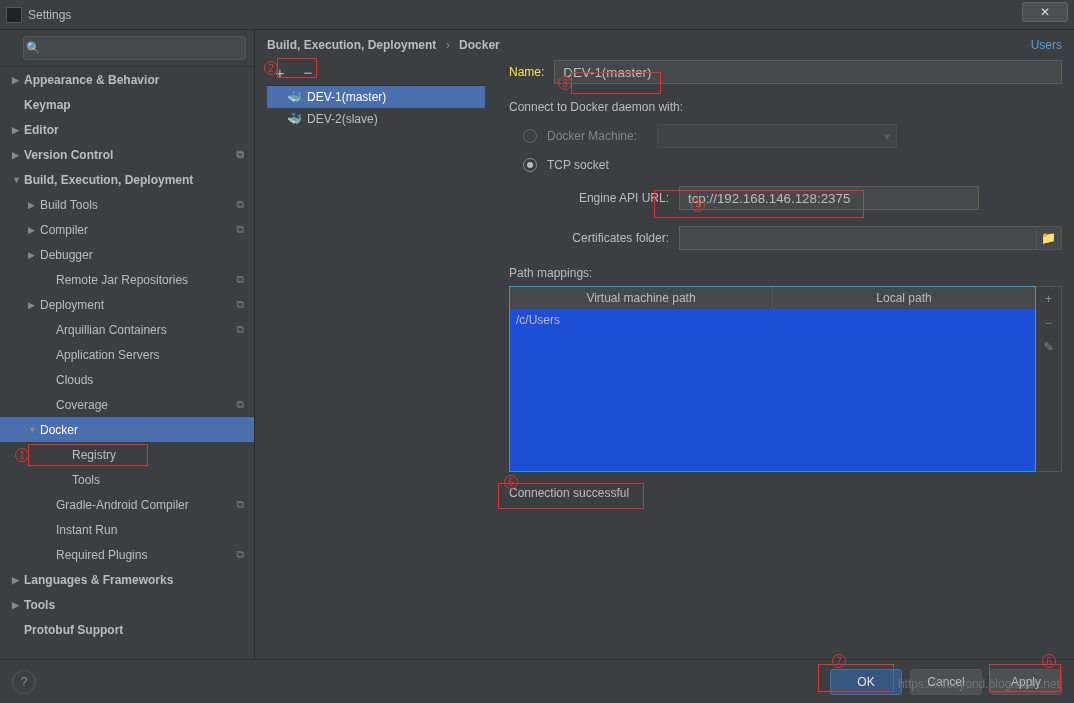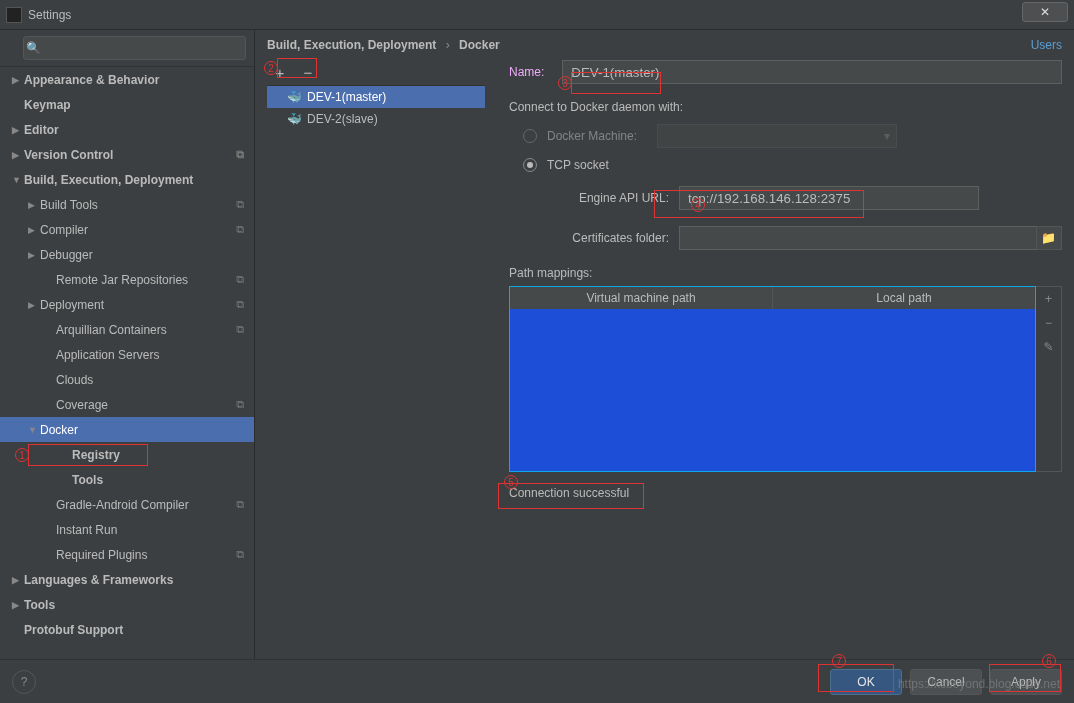--- a/index.html
+++ b/index.html
@@ -20,21 +20,21 @@
   .search-input { flex:1; background: #45494a; border: 1px solid #555; color: #aaa; height: 24px; padding: 0 6px; border-radius: 3px; }
   .search-icon { position: relative; left: 18px; color:#888; pointer-events:none; }
   .tree { overflow-y: auto; flex: 1; position: relative; }
   .tree::-webkit-scrollbar { width: 10px; }
   .tree::-webkit-scrollbar-thumb { background: #555; }
   .tree-item { height: 25px; display: flex; align-items: center; padding-left: 12px; cursor: pointer; color: #bbbbbb; }
   .tree-item.bold { font-weight: bold; }
   .tree-item .arrow { width: 12px; color: #888; font-size: 9px; }
   .tree-item.lvl1 { padding-left: 28px; }
   .tree-item.lvl2 { padding-left: 44px; }
-  .tree-item.lvl3 { padding-left: 60px; font-weight: bold; }
+  .tree-item.lvl3 { padding-left: 60px; }
   .tree-item.selected { background: #4b6eaf; color: #fff; }
   .tree-item .proj-icon { margin-left: auto; margin-right: 10px; color:#777; font-size:11px; }
 
   
   .content { flex: 1; display: flex; flex-direction: column; }
   .breadcrumb-row { height: 30px; display: flex; align-items: center; padding: 0 12px; }
   .breadcrumb { font-weight: bold; color: #bbbbbb; }
   .breadcrumb .sep { color: #888; margin: 0 6px; font-weight: normal; }
   .reset-link { margin-left: auto; color: #5a9fd4; cursor: pointer; }
 
@@ -45,21 +45,21 @@
   .mid-toolbar { height: 26px; display: flex; align-items: center; gap: 10px; padding-left: 4px; border-bottom: 1px solid #323232; }
   .mid-toolbar .tb-btn { width: 18px; height: 18px; display:flex; align-items:center; justify-content:center; color:#bbb; cursor:pointer; font-size: 15px; }
   .mid-list { flex: 1; }
   .mid-item { height: 22px; display: flex; align-items: center; padding-left: 20px; gap: 6px; cursor:pointer; color:#bbb; }
   .mid-item.selected { background: #4b6eaf; color: #fff; }
   .docker-icon { width:14px; display:inline-block; }
 
   
   .form-col { flex: 1; padding-left: 24px; display: flex; flex-direction: column; }
   .form-row { display: flex; align-items: center; margin-bottom: 12px; }
-  .form-row label { width: auto; margin-right: 18px; color: #f0abfc; }
+  .form-row label { width: auto; margin-right: 10px; color: #fde047; }
   .text-input { background: #45494a; border: 1px solid #5e6060; color: #bbbbbb; height: 24px; padding: 0 8px; }
   .name-input { flex: 1; }
 
   .section-title { color: #bbb; margin: 4px 0 10px 0; }
 
   .radio-row { display:flex; align-items:center; margin-bottom: 10px; padding-left: 14px; }
   .radio { width:14px; height:14px; border-radius:50%; border:1px solid #888; margin-right:10px; display:flex; align-items:center; justify-content:center; }
   .radio.checked::after { content:""; width:6px; height:6px; background:#bbb; border-radius:50%; }
   .combo { flex:1; height:24px; background:#45494a; border:1px solid #555; max-width: 240px; display:flex; align-items:center; justify-content:flex-end; padding-right:6px; color:#777; }
   .disabled { opacity:.55; }
@@ -281,20 +281,21 @@
         </div>
 
         <div class="mappings-label">Path mappings:</div>
         <div class="mappings">
           <div class="map-table">
             <div class="hdr">
               <div>Virtual machine path</div>
               <div>Local path</div>
             </div>
             <div class="row">
+              <div>/c/Users</div>
             </div>
             <div class="empty"></div>
           </div>
           <div class="map-tools">
             <div>+</div>
             <div>−</div>
             <div>✎</div>
           </div>
         </div>
 

